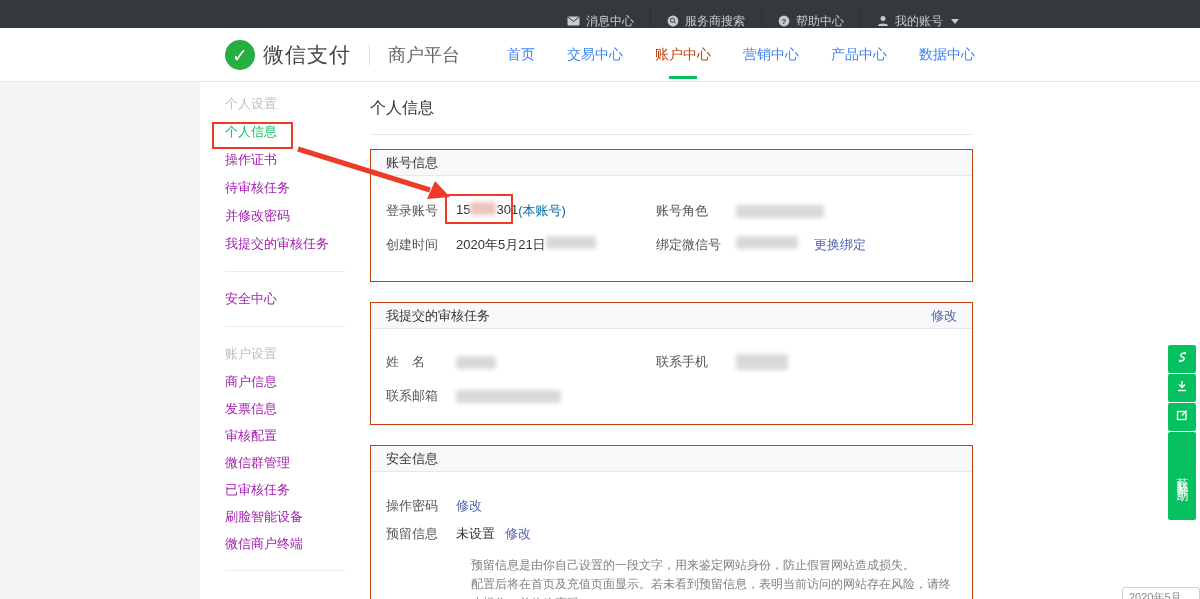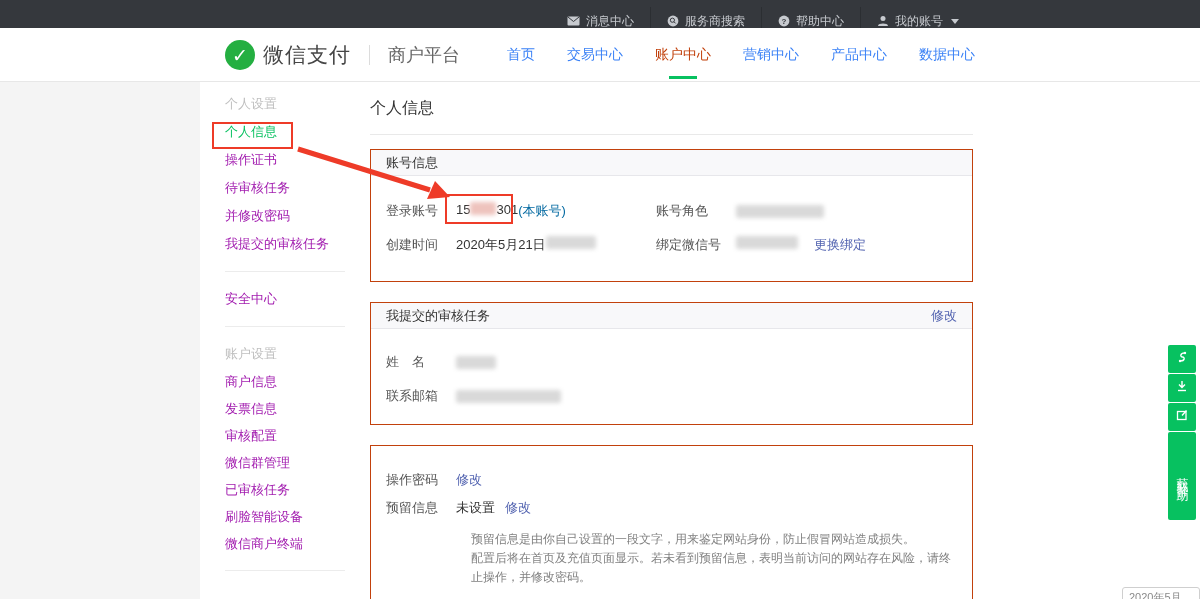--- a/index.html
+++ b/index.html
@@ -217,33 +217,42 @@
         <a class="link">修改</a>
       </div>
       <div class="card-body admin">
         <div class="form-row">
           <div class="cell left">
             <span class="f-label">姓　名</span>
             <span class="f-value">
                 <span class="blur-block" style="width:40px;"></span>
               </span>
           </div>
+          <div class="cell right">
+            <span class="f-label wide">联系手机</span>
+            <span class="f-value">
+                <span class="blur-block" style="width:52px;height:16px;"></span>
+              </span>
+          </div>
         </div>
         <div class="form-row">
           <div class="cell left">
             <span class="f-label">联系邮箱</span>
             <span class="f-value">
                 <span class="blur-block" style="width:105px;"></span>
               </span>
           </div>
         </div>
       </div>
     </div>
 
     <div class="card">
+      <div class="card-header">
+        <span>安全信息</span>
+      </div>
       <div class="card-body security">
         <div class="sec-row">
           <span class="f-label">操作密码</span>
           <a class="link">修改</a>
         </div>
         <div class="sec-row">
           <span class="f-label">预留信息</span>
           <span class="f-value">未设置</span>
           <a class="link" style="margin-left:10px;">修改</a>
         </div>

